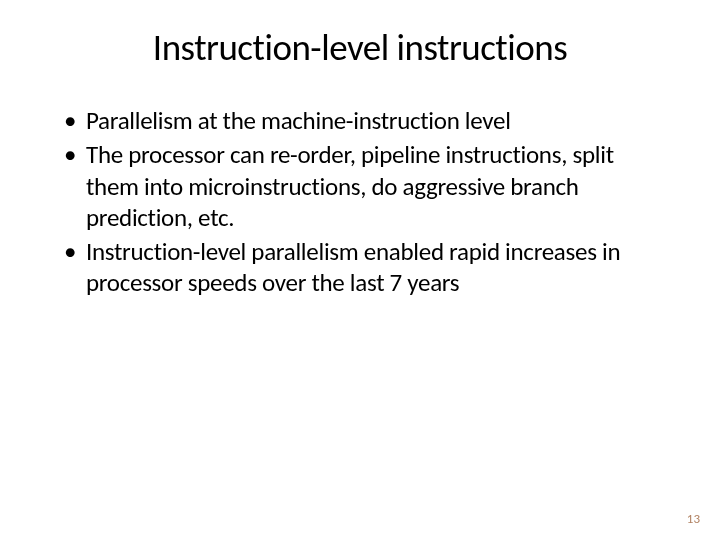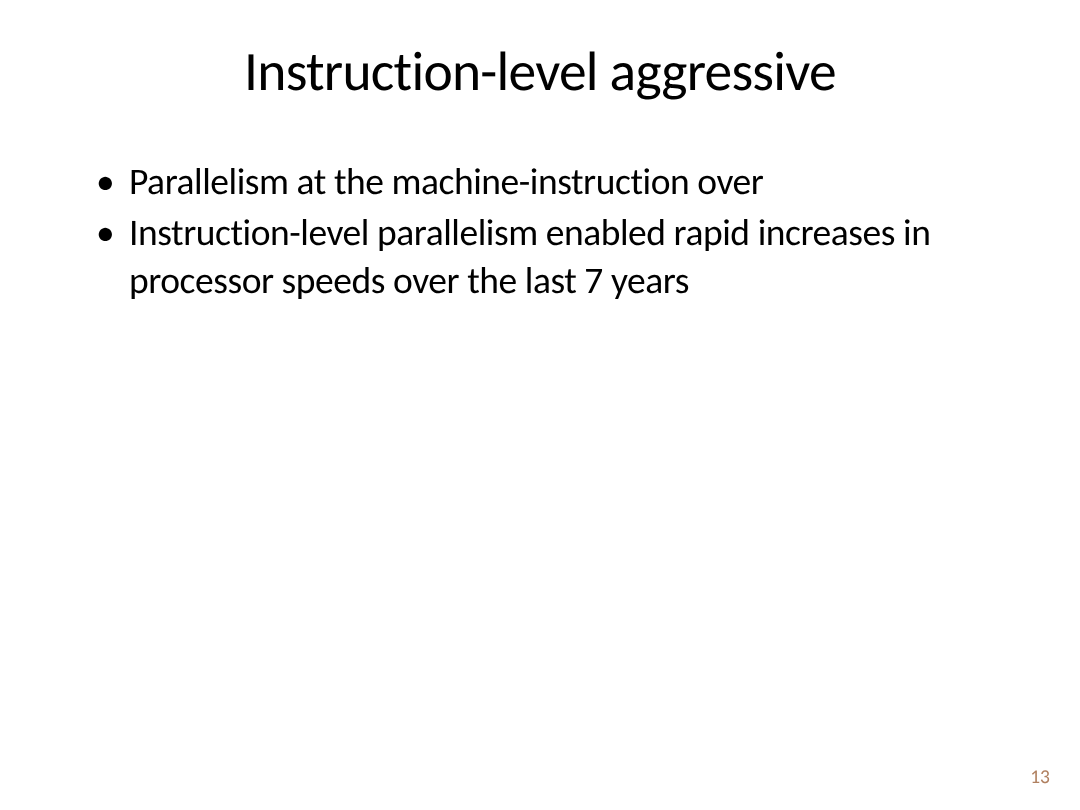--- a/index.html
+++ b/index.html
@@ -56,19 +56,20 @@
       right: 20px;
       font-size: 13px;
       color: #b08060;
       margin-left: 31px;
     }
   </style>
 </head>
 <body>
 
 <div class="slide">
-  <h1 class="title">Instruction-level aggressive</h1>
+  <h1 class="title">Instruction-level instructions</h1>
   <ul class="bullets">
-    <li>Parallelism at the machine-instruction over</li>
+    <li>Parallelism at the machine-instruction level</li>
+    <li>The processor can re-order, pipeline instructions, split them into microinstructions, do aggressive branch prediction, etc.</li>
     <li>Instruction-level parallelism enabled rapid increases in processor speeds over the last 7 years</li>
   </ul>
   <div class="page-number">13</div>
 </div>
 
 </body></html>

